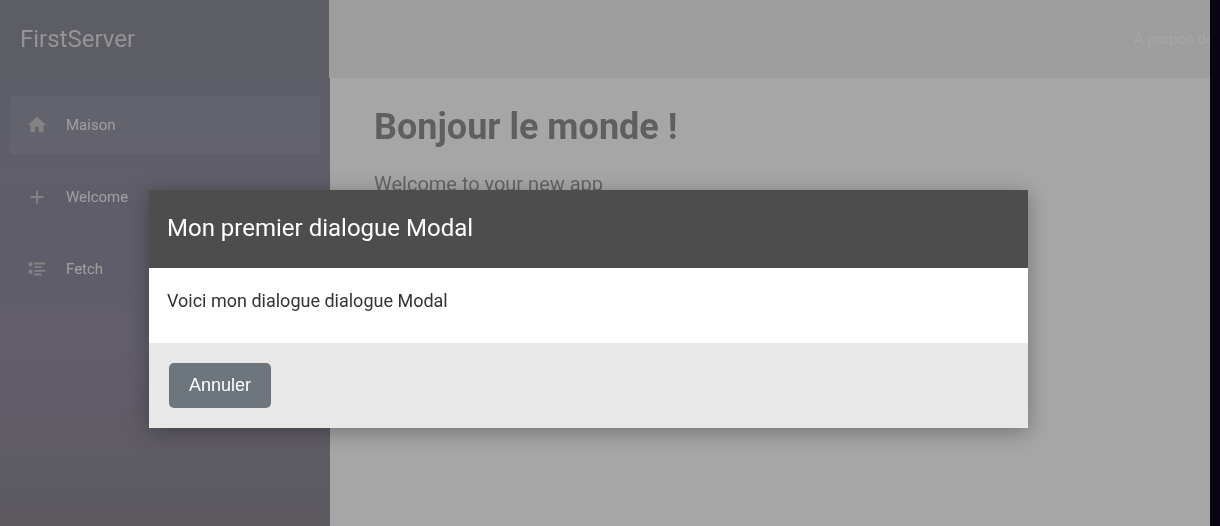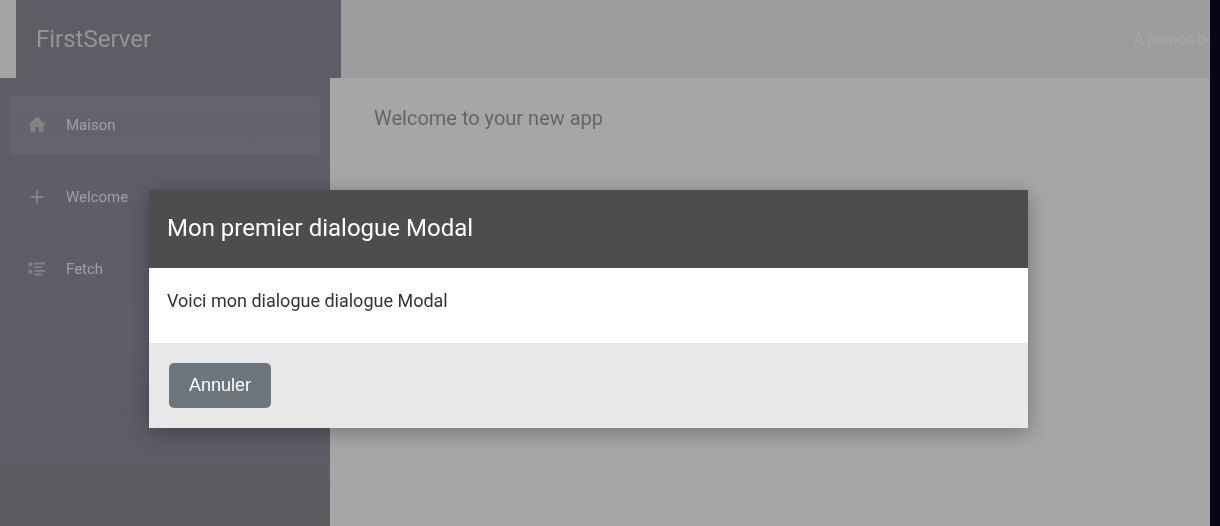--- a/index.html
+++ b/index.html
@@ -6,21 +6,21 @@
     body {
       font-family: -apple-system, BlinkMacSystemFont, "Segoe UI", Roboto, sans-serif;
       width: 1220px;
       height: 526px;
       overflow: hidden;
       position: relative;
       background: #f5f5f5;
     }
     .topbar {
       position: absolute;
-      top: 0; left: 16px; right: 0;
+      top: 0; left: 0; right: 0;
       height: 78px;
       background: linear-gradient(to right, #0a0e27 0%, #0a0e27 27%, #e0e0e0 27%, #e0e0e0 100%);
       display: flex;
       align-items: center;
       z-index: 1;
     }
     .brand {
       color: #c4c4c4;
       font-size: 24px;
       padding-left: 20px;
@@ -165,20 +165,21 @@
     <span class="sidebar-icon">
       <svg viewBox="0 0 24 24" width="22" height="22">
           <path d="M3 5h4v4H3V5zm6 0h12v2H9V5zm0 4h8v2H9V9zM3 13h4v4H3v-4zm6 0h12v2H9v-2zm0 4h8v2H9v-2z"></path>
         </svg>
     </span>
     <span>Fetch</span>
   </div>
 </div>
 
 <div class="main">
+  <h1 class="page-title">Bonjour le monde !</h1>
   <p class="page-subtitle">Welcome to your new app</p>
 </div>
 
 <div class="overlay"></div>
 <div class="right-border"></div>
 
 <div class="modal">
   <div class="modal-header">Mon premier dialogue Modal</div>
   <div class="modal-body">Voici mon dialogue dialogue Modal</div>
   <div class="modal-footer">

